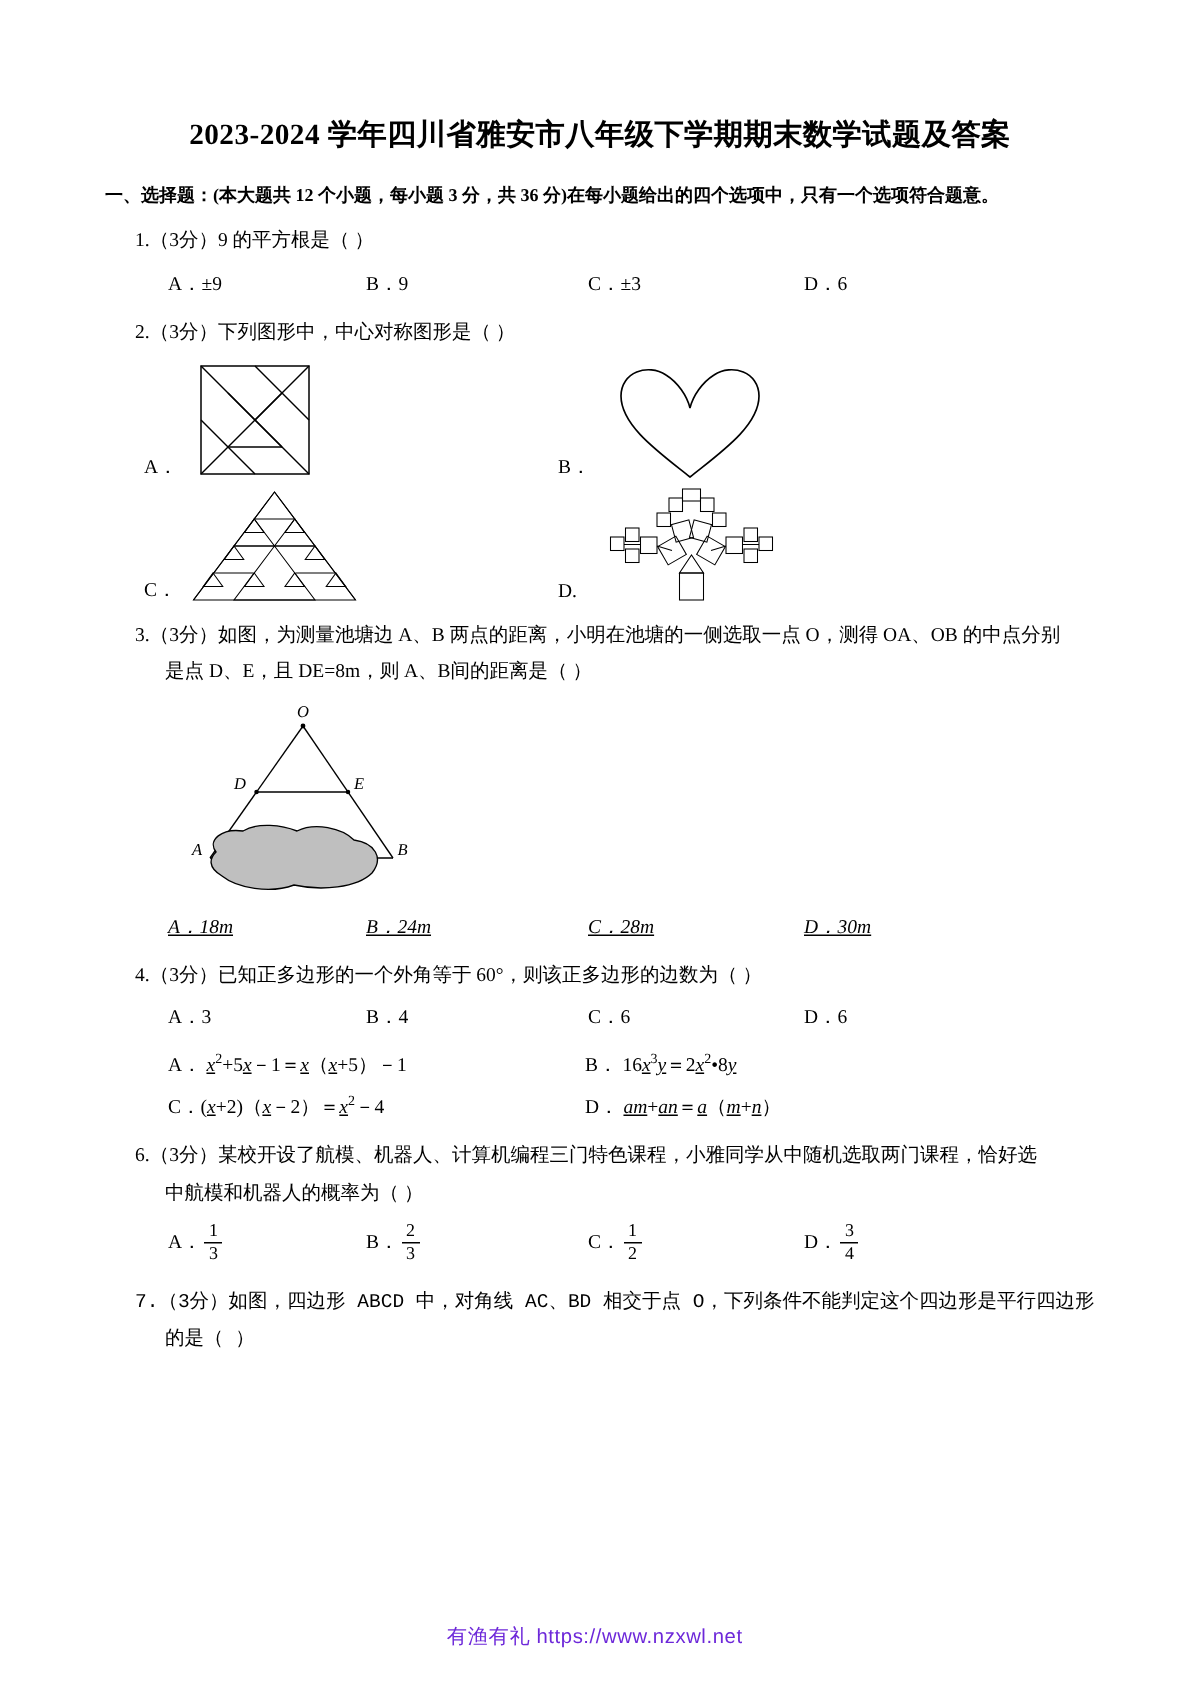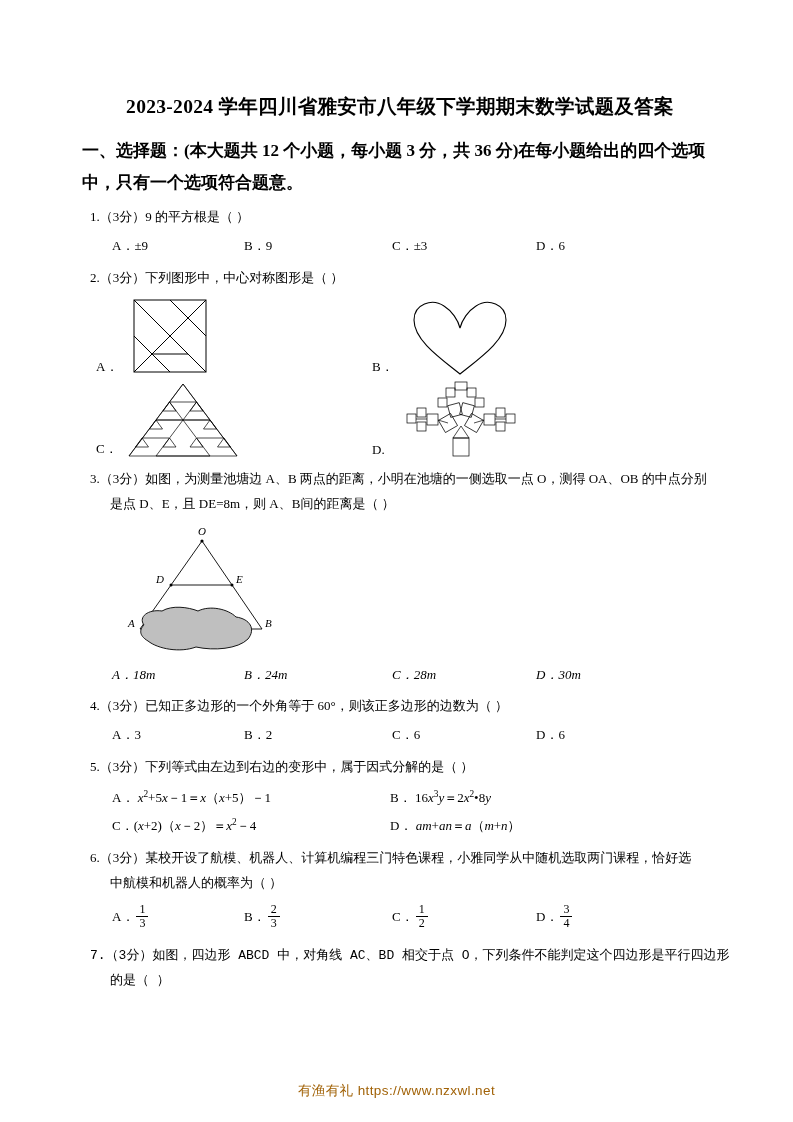--- a/index.html
+++ b/index.html
@@ -18,37 +18,37 @@
   .page {
     position: relative;
     width: 793px;
     height: 1122px;
     padding: 0;
     box-sizing: border-box;
   }
   .content {
     position: absolute;
     left: 70px;
-    top: 92px;
+    top: 76px;
     width: 660px;
   }
   h1.doc-title {
     font-family: "Liberation Serif", serif;
     font-size: 19.5px;
     font-weight: bold;
     text-align: center;
     margin: 0 0 14px 0;
     letter-spacing: 0.3px;
     line-height: 1.5;
   }
   .section-head {
-    font-size: 17px;
+    font-size: 12px;
     font-weight: bold;
     line-height: 1.85;
-    margin: 0 0 4px 12px;
+    margin: 0 0 4px 0;
     text-indent: 0;
   }
   .q {
     font-size: 13px;
     line-height: 1.9;
     margin: 7px 0 0 0;
     padding-left: 20px;
   }
   .q-text {
     display: block;
@@ -73,21 +73,21 @@
   .o4 { width: 120px; }
   .opts-2col {
     display: flex;
     font-size: 13px;
     padding-left: 42px;
     margin-top: 6px;
     line-height: 2.0;
   }
   .opts-2col > span { display:inline-block; }
   .h1col { width: 278px; }
-  em, .it { font-style: italic; }
+  em, .it { font-style: italic; text-decoration: underline; }
   .frac {
     display: inline-block;
     vertical-align: middle;
     text-align: center;
     font-size: 12px;
     line-height: 1.15;
     margin: 0 2px;
     position: relative;
     top: -1px;
   }
@@ -108,21 +108,21 @@
     margin-right: 6px;
     padding-bottom: 2px;
   }
   .footer {
     position: absolute;
     left: 0;
     right: 0;
     bottom: 22px;
     text-align: center;
     font-size: 13.5px;
-    color: #a16207;
+    color: #6d28d9;
     font-family: "Liberation Sans", sans-serif;
     letter-spacing: 0.4px;
   }
   svg { display: block; }
 </style>
 </head>
 <body>
 
 <div class="page">
 
@@ -264,28 +264,25 @@
       <span class="o2 it">B．24m</span>
       <span class="o3 it">C．28m</span>
       <span class="o4 it">D．30m</span>
     </div>
 
     <div class="q">
       <span class="q-text">4.（3分）已知正多边形的一个外角等于 60°，则该正多边形的边数为（      ）</span>
     </div>
     <div class="opts">
       <span class="o1">A．3</span>
-      <span class="o2">B．2</span>
+      <span class="o2">B．4</span>
       <span class="o3">C．6</span>
       <span class="o4">D．6</span>
     </div>
 
-    <div class="q">
-      <span class="q-text">5.（3分）下列等式由左边到右边的变形中，属于因式分解的是（      ）</span>
-    </div>
     <div class="opts-2col">
       <span class="h1col">A．&nbsp;<em>x</em><sup>2</sup>+5<em>x</em>－1＝<em>x</em>（<em>x</em>+5）－1</span>
       <span>B．&nbsp;16<em>x</em><sup>3</sup><em>y</em>＝2<em>x</em><sup>2</sup>•8<em>y</em></span>
     </div>
     <div class="opts-2col" style="margin-top:2px;">
       <span class="h1col">C．(<em>x</em>+2)（<em>x</em>－2）＝<em>x</em><sup>2</sup>－4</span>
       <span>D．&nbsp;<em>am</em>+<em>an</em>＝<em>a</em>（<em>m</em>+<em>n</em>）</span>
     </div>
 
     <div class="q">

